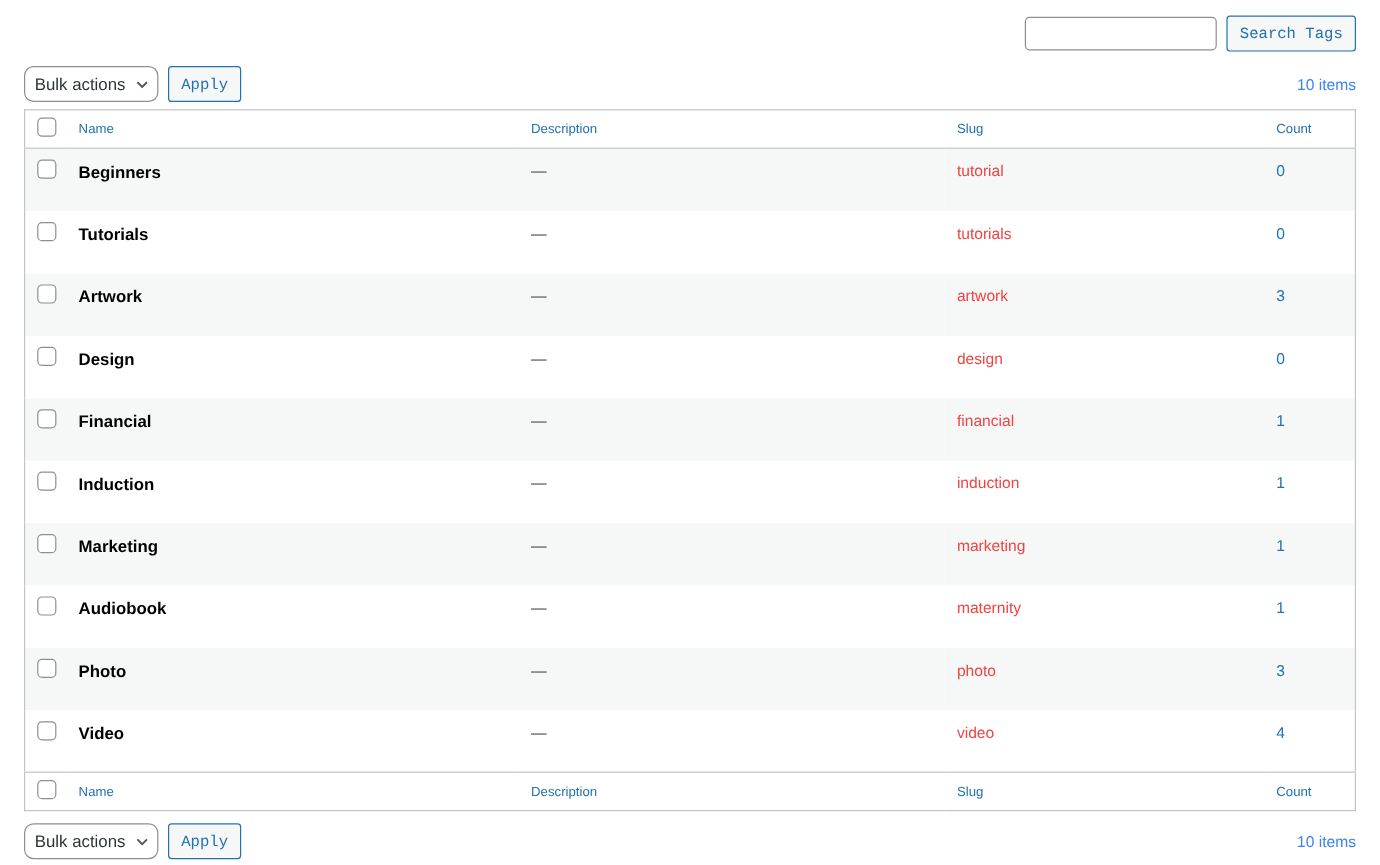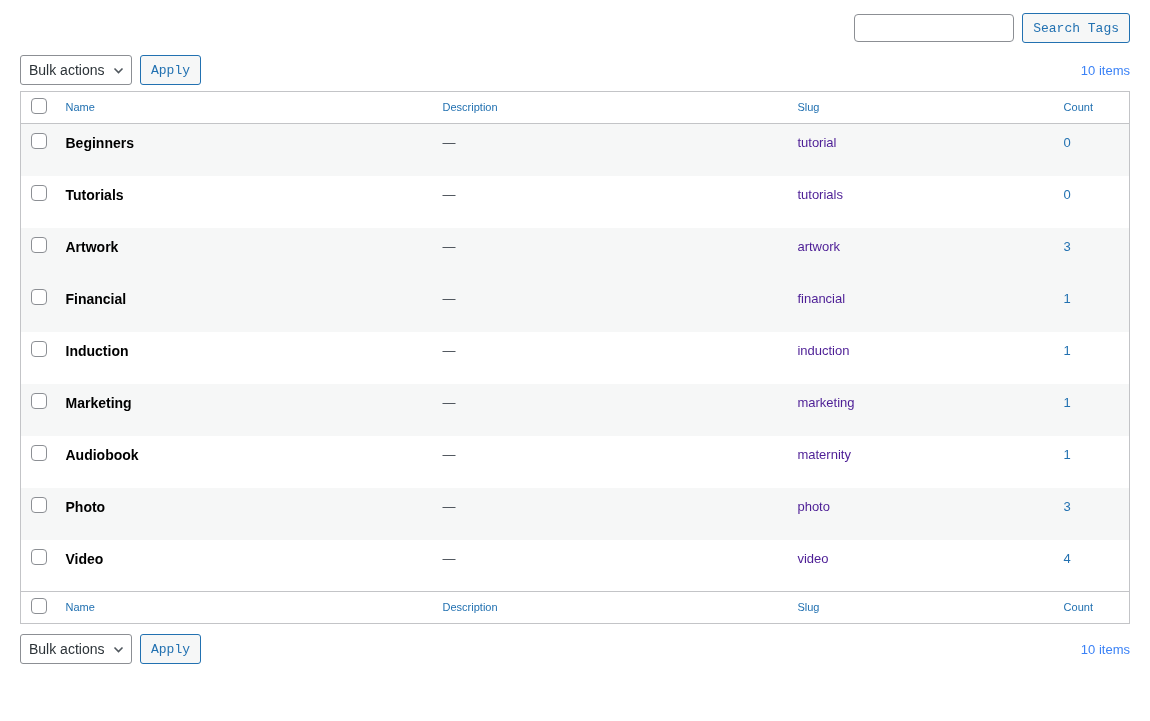--- a/index.html
+++ b/index.html
@@ -38,21 +38,21 @@
   .toolbar {
     display: flex; justify-content: space-between; align-items: center;
     margin: 12px 0 6px 0; height: 30px;
   }
   .toolbar.bottom { margin: 10px 0 0 0; }
   .toolbar-left { display: flex; align-items: center; gap: 8px; }
   .select-wrap { position: relative; display: inline-block; }
   .bulk-select {
     appearance: none; -webkit-appearance: none; -moz-appearance: none;
     height: 30px; padding: 0 26px 0 8px;
-    border: 1px solid #8c8f94; border-radius: 3px;
+    border: 1px solid #8c8f94; border-radius: 8px;
     background: #fff; color: #2c3338; font-size: 14px;
     font-family: "Liberation Sans", sans-serif; cursor: pointer;
   }
   .chev {
     position: absolute; right: 8px; top: 10px;
     pointer-events: none; width: 11px; height: 11px;
   }
   .chev svg { display: block; }
   .items-count { font-size: 13px; color: #3b82f6; }
 
@@ -77,21 +77,21 @@
     color: #2271b1; text-decoration: none; font-size: 11px; cursor: pointer;
   }
   tbody tr { height: 52px; background: #fff; }
   tbody tr.alt { background: #f6f7f7; }
   tbody td, tbody th { padding: 11px 10px 0 10px; }
   .name-link {
     color: #000000; font-weight: 600; font-size: 14px;
     text-decoration: none; cursor: pointer;
   }
   .desc-text { color: #3c434a; }
-  .slug-text { color: #4c1d95; }
+  .slug-text { color: #ef4444; }
   .count-cell, .count-head { text-align: left; }
   .count-link { color: #2271b1; text-decoration: none; cursor: pointer; }
 
   input[type="checkbox"] {
     appearance: none; -webkit-appearance: none;
     width: 16px; height: 16px; margin: 0;
     border: 1px solid #8c8f94; border-radius: 4px;
     background: #fff; cursor: pointer; display: inline-block;
   }
 </style>
@@ -154,20 +154,27 @@
         <td><span class="slug-text">tutorials</span></td>
         <td class="count-cell"><a class="count-link">0</a></td>
       </tr>
       <tr class="alt">
         <th class="cb-cell"><input type="checkbox" style=""></th>
         <td><a class="name-link">Artwork</a></td>
         <td><span class="desc-text">—</span></td>
         <td><span class="slug-text">artwork</span></td>
         <td class="count-cell"><a class="count-link">3</a></td>
       </tr>
+      <tr>
+        <th class="cb-cell"><input type="checkbox" style=""></th>
+        <td><a class="name-link">Design</a></td>
+        <td><span class="desc-text">—</span></td>
+        <td><span class="slug-text">design</span></td>
+        <td class="count-cell"><a class="count-link">0</a></td>
+      </tr>
       <tr class="alt">
         <th class="cb-cell"><input type="checkbox" style=""></th>
         <td><a class="name-link">Financial</a></td>
         <td><span class="desc-text">—</span></td>
         <td><span class="slug-text">financial</span></td>
         <td class="count-cell"><a class="count-link">1</a></td>
       </tr>
       <tr>
         <th class="cb-cell"><input type="checkbox" style=""></th>
         <td><a class="name-link">Induction</a></td>

